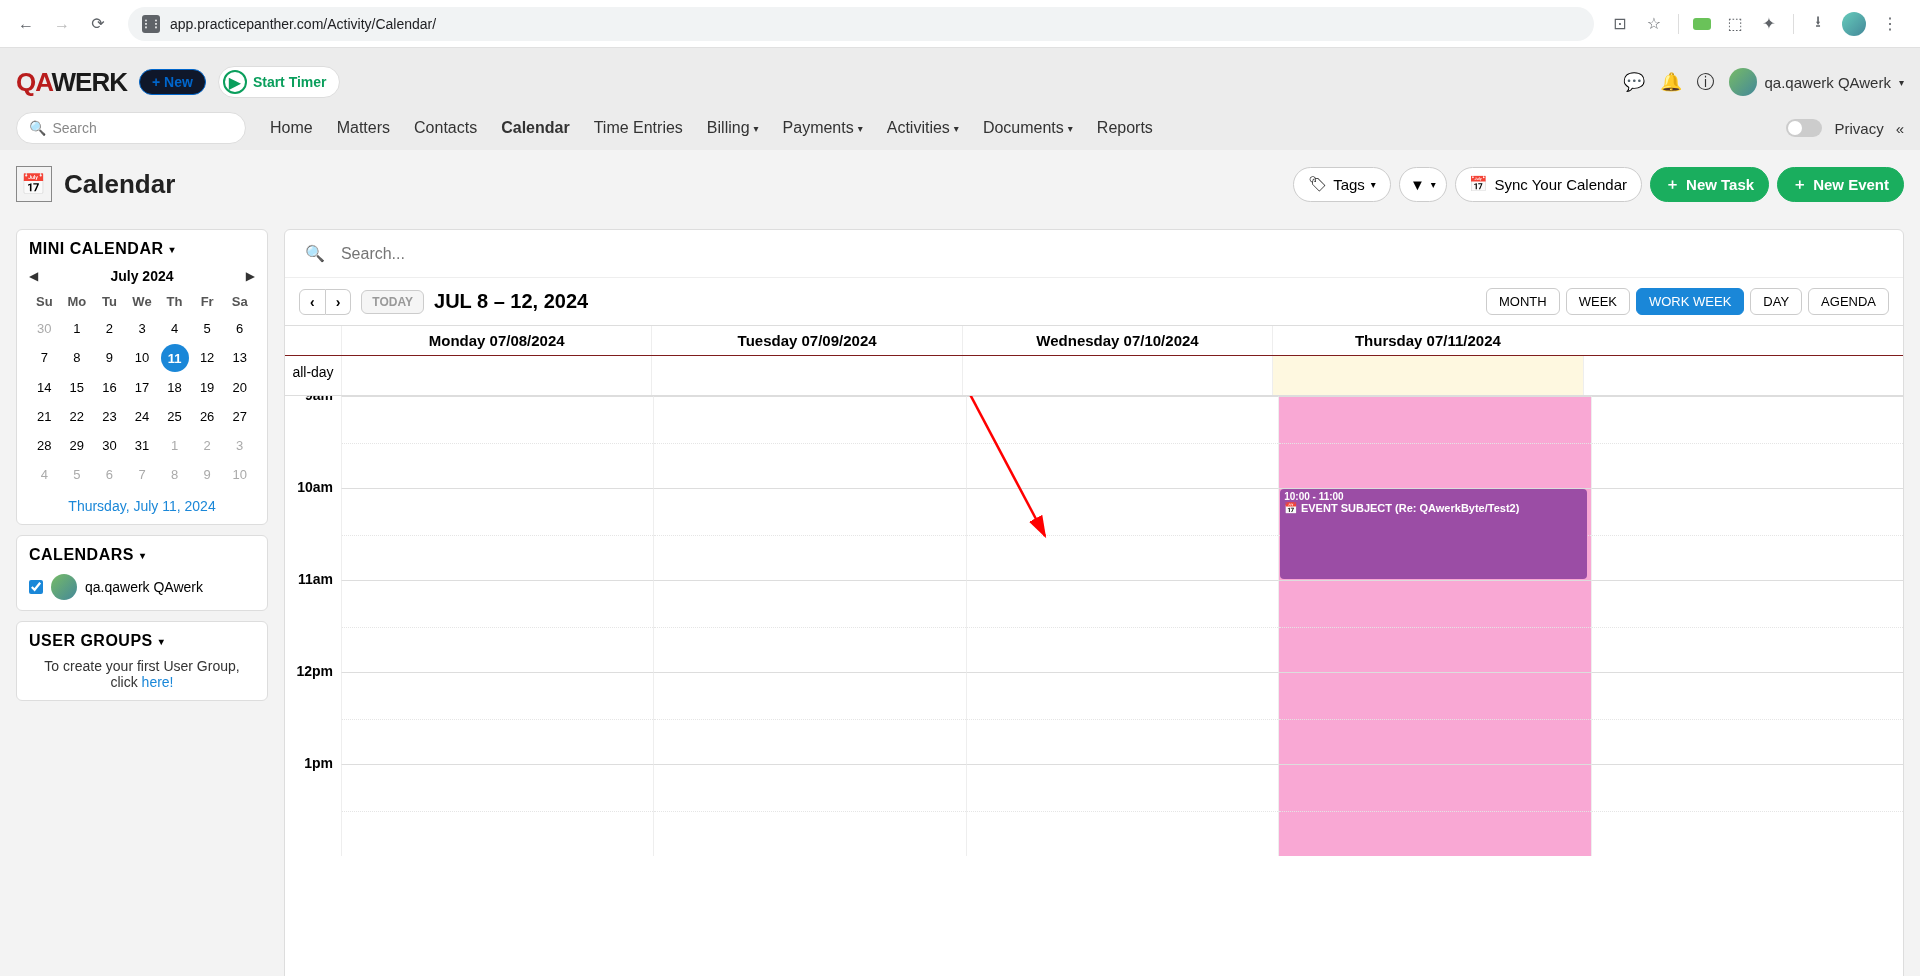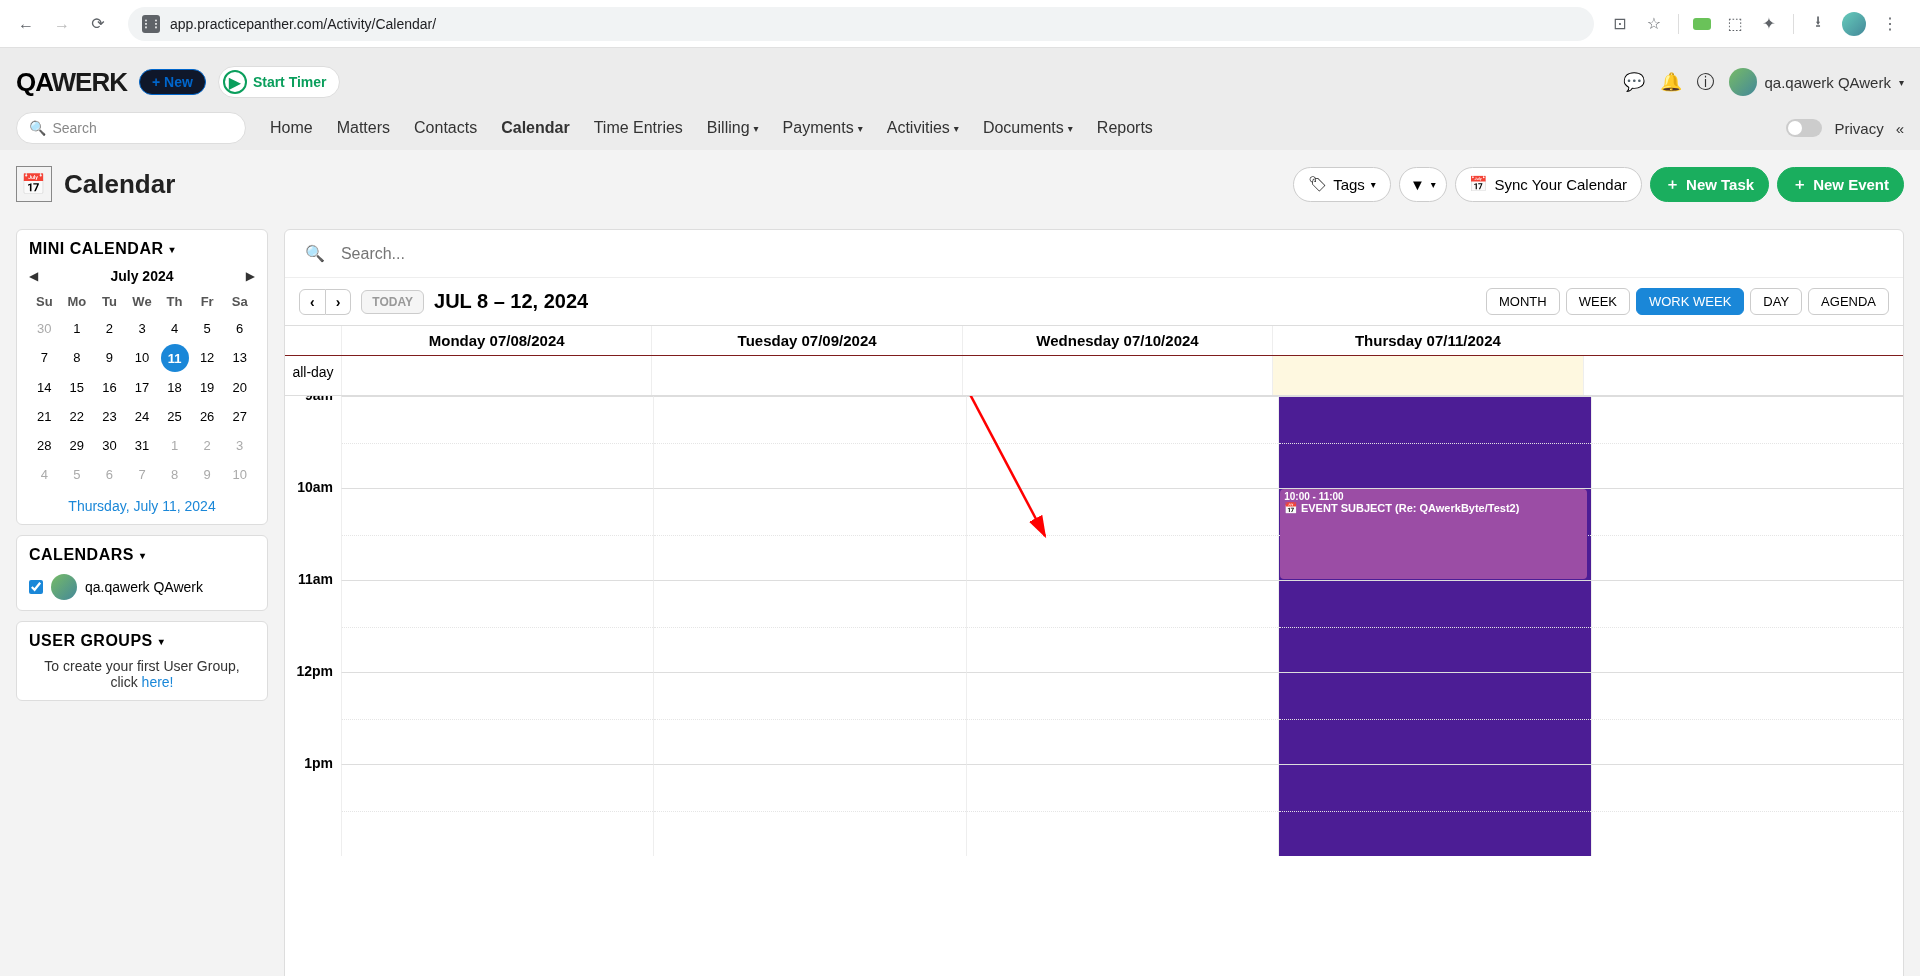--- a/index.html
+++ b/index.html
@@ -15,21 +15,21 @@
 .chrome-icons > * { width: 20px; height: 20px; display: flex; align-items: center; justify-content: center; color: #5f6368; cursor: pointer; }
 .chrome-sep { width: 1px; height: 20px; background: #ddd; }
 .green-dot { width: 18px; height: 12px; background: #6ac259; border-radius: 3px; }
 .avatar-small { width: 24px; height: 24px; border-radius: 50%; background: linear-gradient(135deg, #6cb 0%, #489 100%); }
 
 
 .app-header { background: #ececec; padding: 10px 16px 0 16px; }
 .header-top { display: flex; align-items: center; justify-content: space-between; height: 48px; }
 .header-left { display: flex; align-items: center; gap: 12px; }
 .logo { font-size: 26px; font-weight: 900; letter-spacing: -1px; color: #1a1a1a; }
-.logo .qa { color: #000000; }
+.logo .qa { color: #b91c1c; }
 .btn-new { background: #0f172a; border: 1px solid #0066cc; color: #0066cc; padding: 4px 12px; border-radius: 16px; font-weight: bold; font-size: 14px; cursor: pointer; }
 .btn-timer { display: flex; align-items: center; gap: 6px; background: #fff; border: 1px solid #ddd; padding: 3px 12px 3px 4px; border-radius: 18px; cursor: pointer; }
 .timer-circle { width: 24px; height: 24px; border: 2px solid #0a9e5c; border-radius: 50%; display: flex; align-items: center; justify-content: center; color: #0a9e5c; }
 .btn-timer span { color: #0a9e5c; font-weight: bold; font-size: 14px; }
 .header-right { display: flex; align-items: center; gap: 14px; font-size: 18px; color: #333; }
 .user-badge { display: flex; align-items: center; gap: 8px; cursor: pointer; font-size: 15px; font-weight: 500; }
 .avatar { width: 28px; height: 28px; border-radius: 50%; background: linear-gradient(135deg, #7b6 0%, #489 100%); }
 
 .nav-row { display: flex; align-items: center; justify-content: space-between; height: 44px; }
 .nav-left { display: flex; align-items: center; gap: 24px; }
@@ -89,21 +89,21 @@
 .col-header { padding: 6px 4px; text-align: center; font-weight: 700; font-size: 15px; border-left: 1px solid #eee; }
 .all-day-row { display: grid; grid-template-columns: 56px repeat(5, 1fr) 10px; border-bottom: 1px solid #ddd; min-height: 40px; }
 .all-day-label { font-size: 14px; padding: 8px 4px; text-align: center; }
 .all-day-cell { border-left: 1px solid #eee; }
 .all-day-cell.today { background: #fef8e0; }
 .time-grid-wrap { flex: 1; overflow-y: auto; position: relative; font-weight: bold; }
 .time-grid { position: relative; }
 .time-row { display: grid; grid-template-columns: 56px repeat(5, 1fr); height: 92px; }
 .time-label { font-size: 14px; text-align: right; padding-right: 8px; position: relative; top: -9px; }
 .time-cell { border-left: 1px solid #eee; border-top: 1px solid #ddd; position: relative; }
-.time-cell.today { background: #4c1d95; }
+.time-cell.today { background: #f9a8d4; }
 .time-cell::after { content: ''; position: absolute; left: 0; right: 0; top: 50%; border-top: 1px dotted #e5e5e5; }
 
 .event { position: absolute; left: 1px; right: 4px; top: 0; height: 90px; background: #9b4da5; border-radius: 4px; color: #fff; font-size: 11px; padding: 2px 4px; overflow: hidden; cursor: pointer; z-index: 5; }
 .event .time { font-size: 10px; }
 
 
 .red-arrow { position: absolute; z-index: 100; pointer-events: none; }
 
 
 .page-outer { position: relative; padding: 16px 16px 0 16px; height: calc(100vh - 48px - 102px); }

